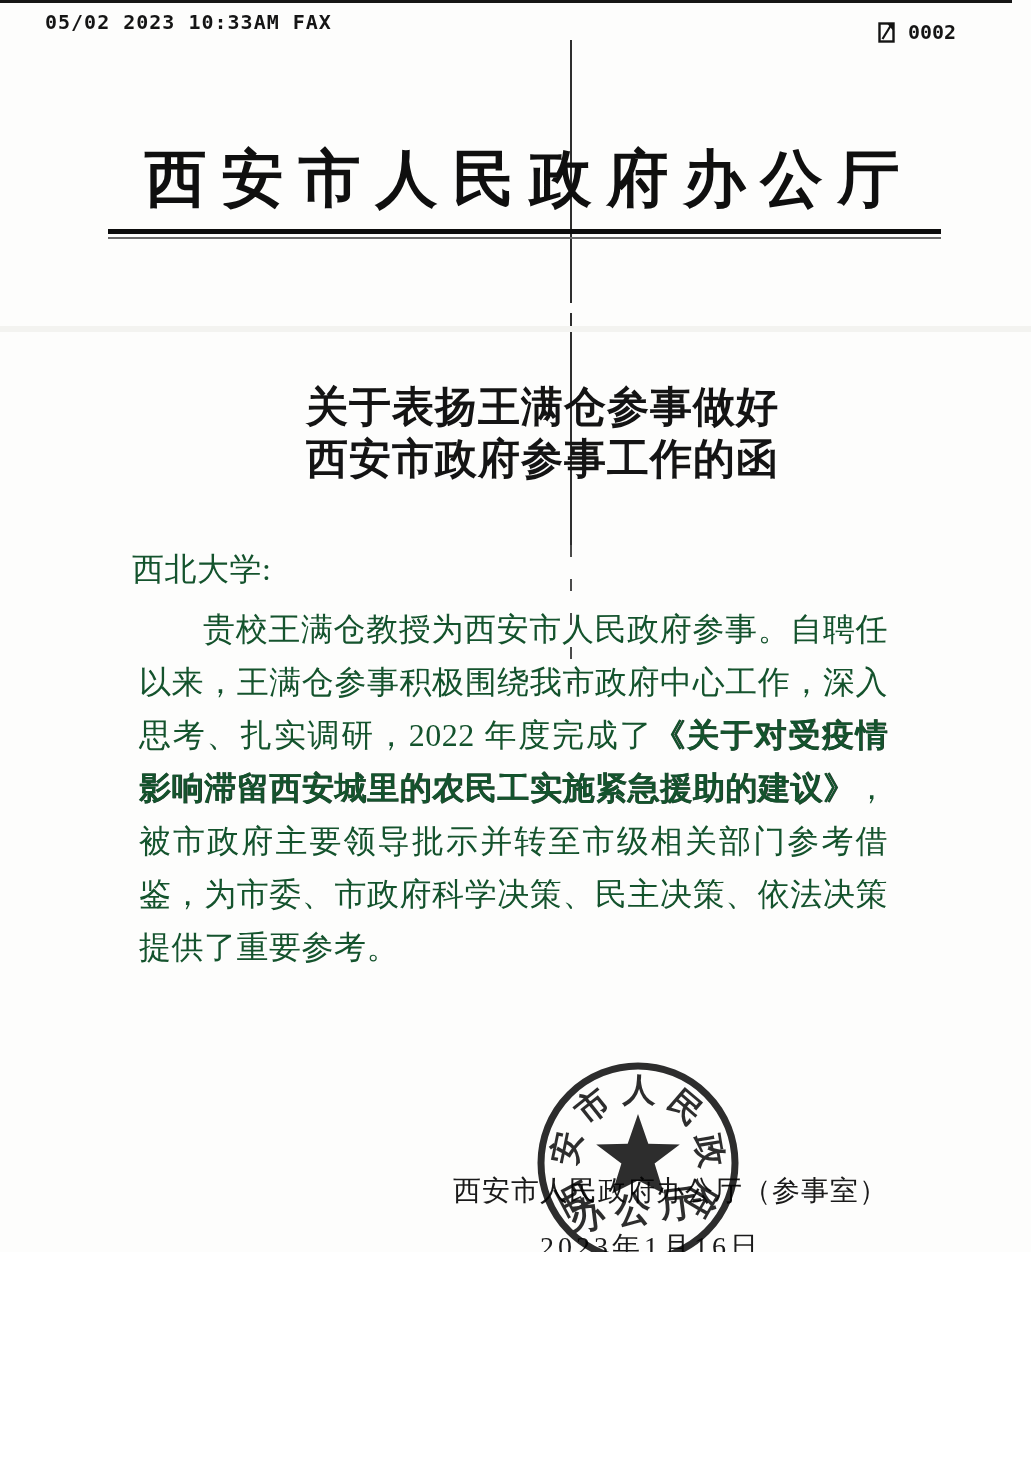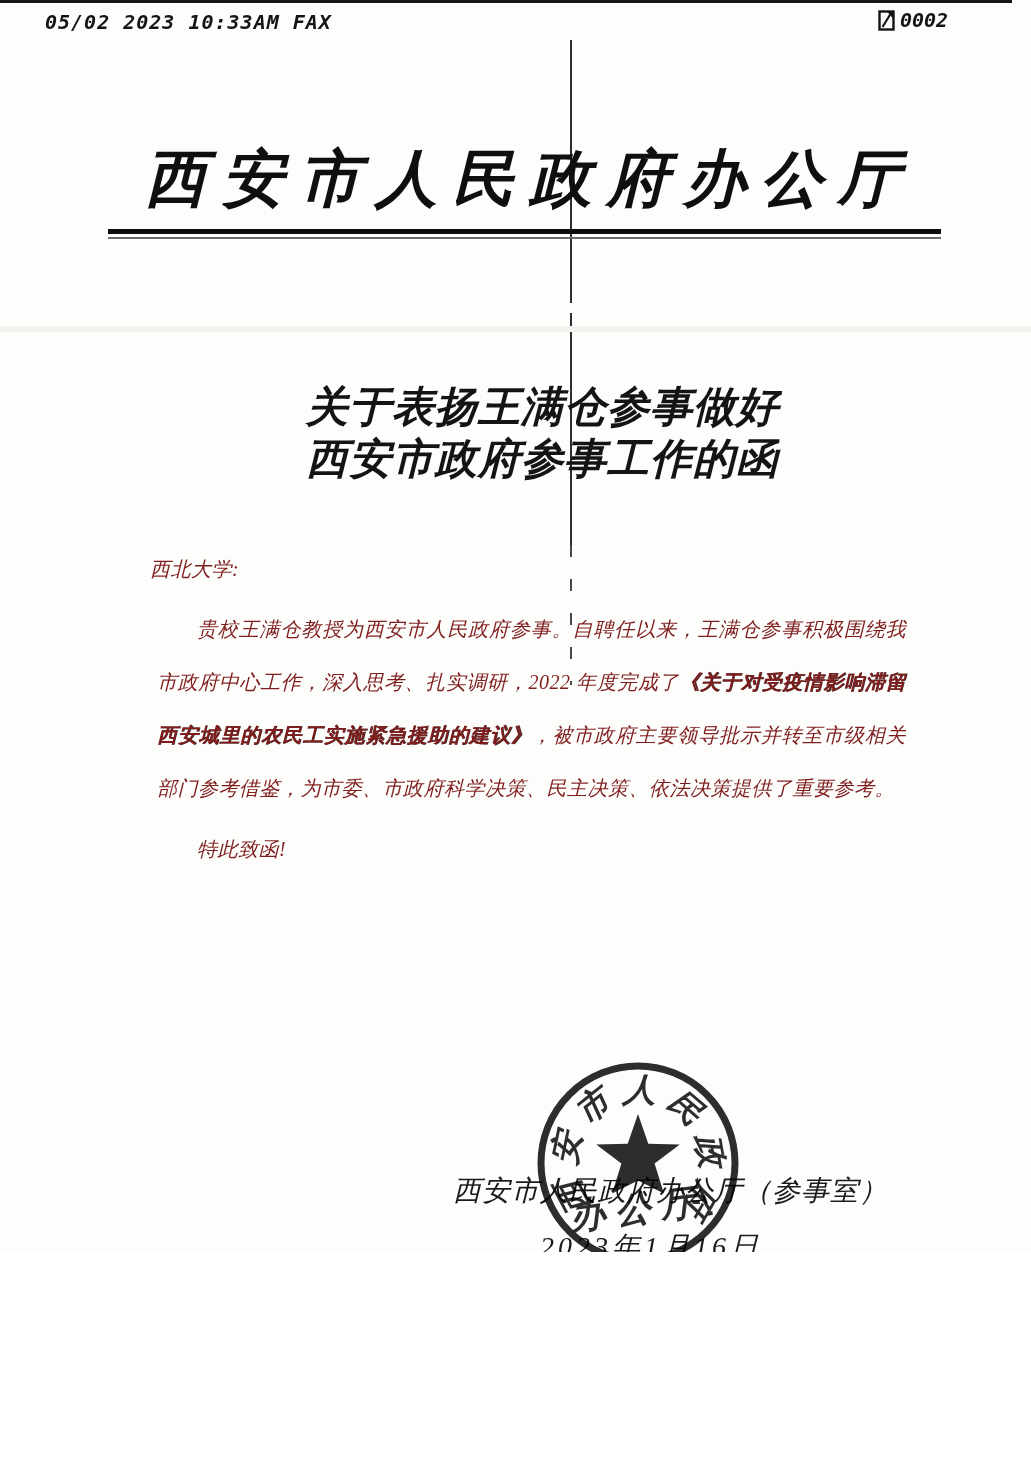--- a/index.html
+++ b/index.html
@@ -7,21 +7,20 @@
     width: 1031px; height: 1464px;
     background: #ffffff;
   }
   .page {
     position: relative;
     width: 1031px; height: 1252px;
     background: var(--page-bg, #fdfdfc);
     overflow: hidden;
     font-family: "Liberation Serif", "DejaVu Serif", serif;
     color: var(--ink, #1c1c1c);
-    font-style: italic;
   }
   
   .top-edge-line {
     position: absolute; top: 0; left: 0;
     width: 1012px; height: 3px;
     background: #161616;
   }
   .faint-band {
     position: absolute; top: 326px; left: 0;
     width: 1031px; height: 6px;
@@ -42,21 +41,21 @@
     width: 838px; height: 9px;
     background: linear-gradient(#9a9a9a 0 2px, #1d1d1d 2px 100%);
   }
   
   .fax-header {
     position: absolute; top: 8px; left: 0; width: 1031px;
     font-family: "DejaVu Sans Mono", "Liberation Mono", monospace;
     font-size: 20px; font-weight: bold; color: #151515;
   }
   .fax-timestamp { position: absolute; left: 45px; top: 2px; letter-spacing: 1px; }
-  .page-indicator { position: absolute; left: 878px; top: 0; display: flex; align-items: center; gap: 5px; }
+  .page-indicator { position: absolute; left: 878px; top: 12px; display: flex; align-items: center; gap: 13px; }
   .doc-icon { display: block; }
   
   .letterhead {
     position: absolute; top: 144px; left: 0; width: 1031px;
     margin: 0; transform: translateX(14px);
     text-align: center;
     font-size: 62px; font-weight: bold; line-height: 70px;
     letter-spacing: 15px; white-space: nowrap;
     color: #0f0f0f;
   }
@@ -71,25 +70,25 @@
   
   .doc-title {
     position: absolute; top: 381px; left: 0; width: 1031px;
     transform: translateX(27px);
     text-align: center;
     font-size: 42px; font-weight: bold; line-height: 52px;
     letter-spacing: 1px; color: #141414;
   }
   
   .body-text {
-    position: absolute; left: 150px; top: 543px; width: 763px;
-    font-size: 20px; line-height: 53px;
+    position: absolute; left: 132px; top: 543px; width: 763px;
+    font-size: 32px; line-height: 53px;
     letter-spacing: 0.5px;
     text-align: justify;
-    color: #7f1d1d;
+    color: #14532d;
   }
   .salutation { text-align: left; }
   .para { margin: 7px; text-indent: 2em; }
   .para.closing { margin-top: 8px; }
   .quoted { font-weight: bold; text-shadow: 0.6px 0 0 #333; }
   
   .signature {
     position: absolute; top: 1172px; left: 0; width: 888px;
     text-align: right; font-size: 28px; letter-spacing: 1px;
     color: #1a1a1a; z-index: 2;
@@ -149,21 +148,20 @@
   <div class="rule-thin"></div>
 
   <div class="doc-title">
     <div>关于表扬王满仓参事做好</div>
     <div>西安市政府参事工作的函</div>
   </div>
 
   <div class="body-text">
     <div class="salutation">西北大学:</div>
     <p class="para"><span>贵校王满仓教授为西安市人民政府参事。自聘任以来，王满仓参事积极围绕我市政府中心工作，深入思考、扎实调研，2022 年度完成了</span><span class="quoted">《关于对受疫情影响滞留西安城里的农民工实施紧急援助的建议》</span><span>，被市政府主要领导批示并转至市级相关部门参考借鉴，为市委、市政府科学决策、民主决策、依法决策提供了重要参考。</span></p>
-    <p class="para closing">特此致函!</p>
   </div>
 
   <div class="signature">西安市人民政府办公厅（参事室）</div>
   <div class="date">2023年1月16日</div>
 
   <svg class="stamp" viewBox="0 0 210 210">
     <circle class="stamp-ring" cx="105" cy="105" r="97"></circle>
     <polygon class="stamp-star" points="105,56 115.3,85.8 146.8,86.4 121.6,105.4 130.9,135.6 105,122.5 79.1,135.6 88.4,105.4 63.2,86.4 94.7,85.8"></polygon>
     <g id="stamp-arc">
         <text transform="translate(40.5,139.3) rotate(-118.0)" text-anchor="middle" dominant-baseline="central" class="stamp-arc-char">西</text>

